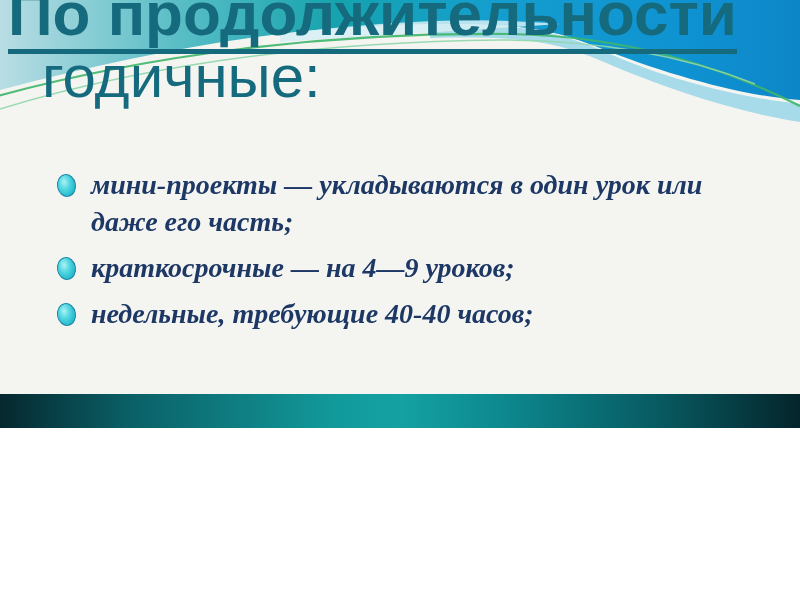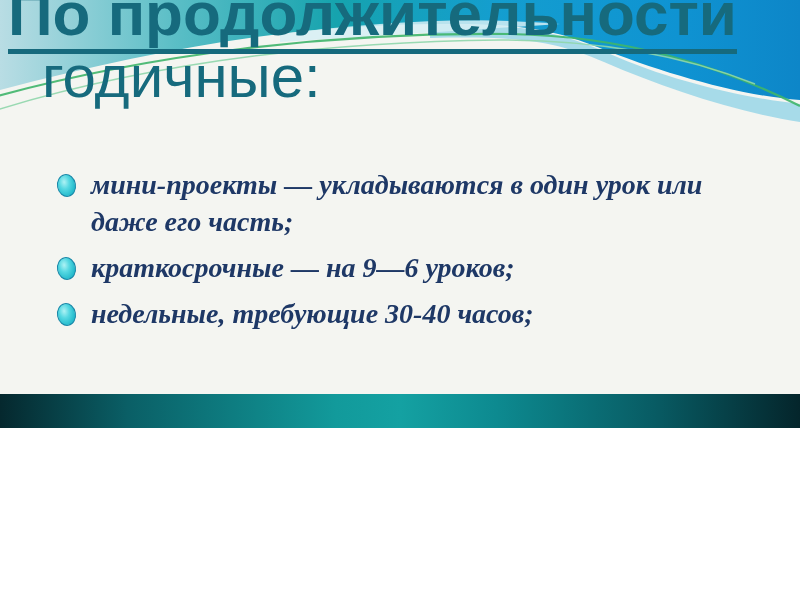--- a/index.html
+++ b/index.html
@@ -92,23 +92,23 @@
     <div class="title-line2">годичные:</div>
   </div>
 
   <ul class="bullet-list">
     <li class="bullet-item">
       <span class="bullet-marker"></span>
       <span>мини-проекты — укладываются в один урок или даже его часть;</span>
     </li>
     <li class="bullet-item">
       <span class="bullet-marker"></span>
-      <span>краткосрочные — на 9—6 уроков;</span>
+      <span>краткосрочные — на 4—9 уроков;</span>
     </li>
     <li class="bullet-item">
       <span class="bullet-marker"></span>
-      <span>недельные, требующие 30-40 часов;</span>
+      <span>недельные, требующие 40-40 часов;</span>
     </li>
   </ul>
 
   <div class="footer-bar"></div>
 
 </div>
 
 </body></html>

